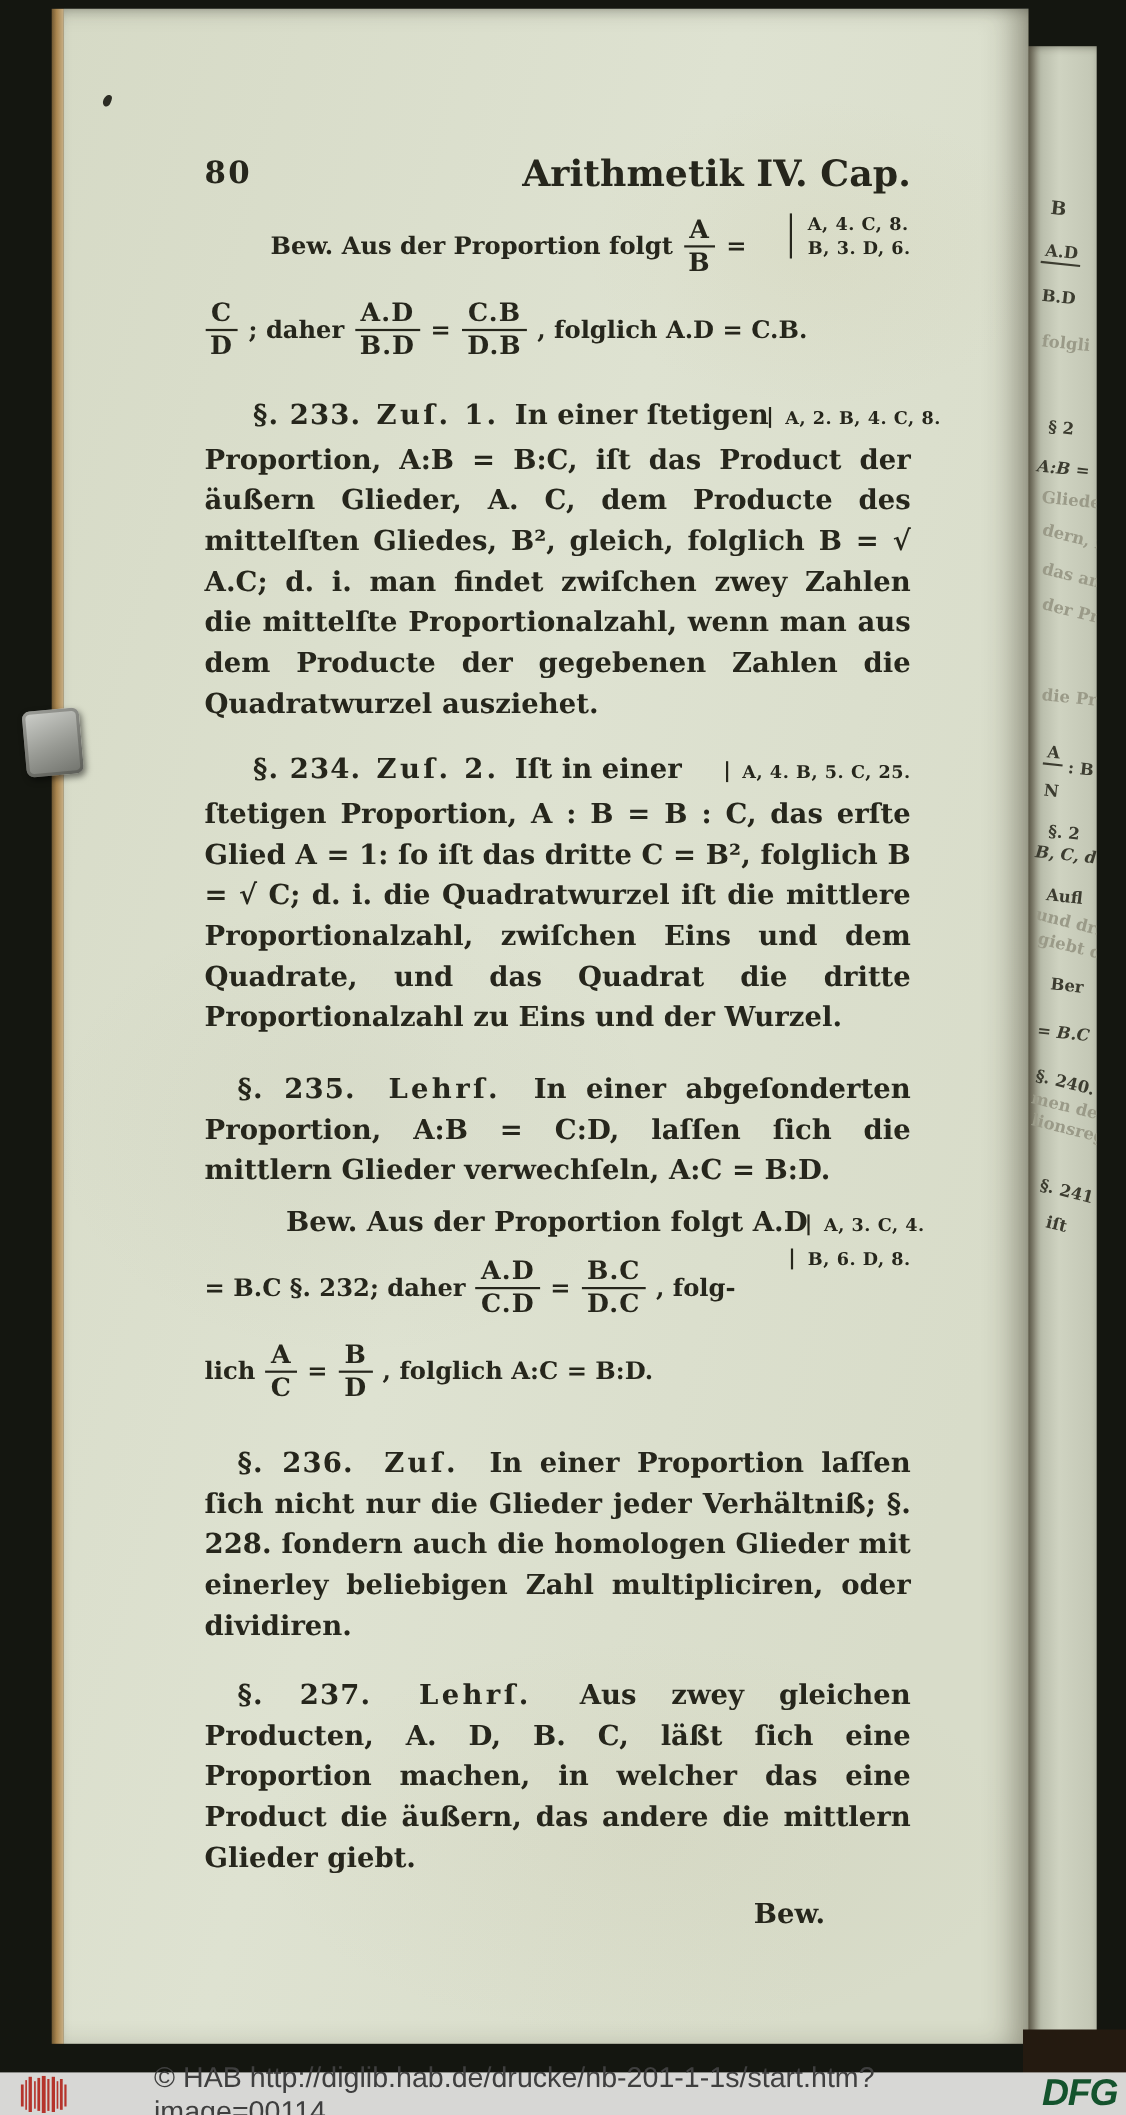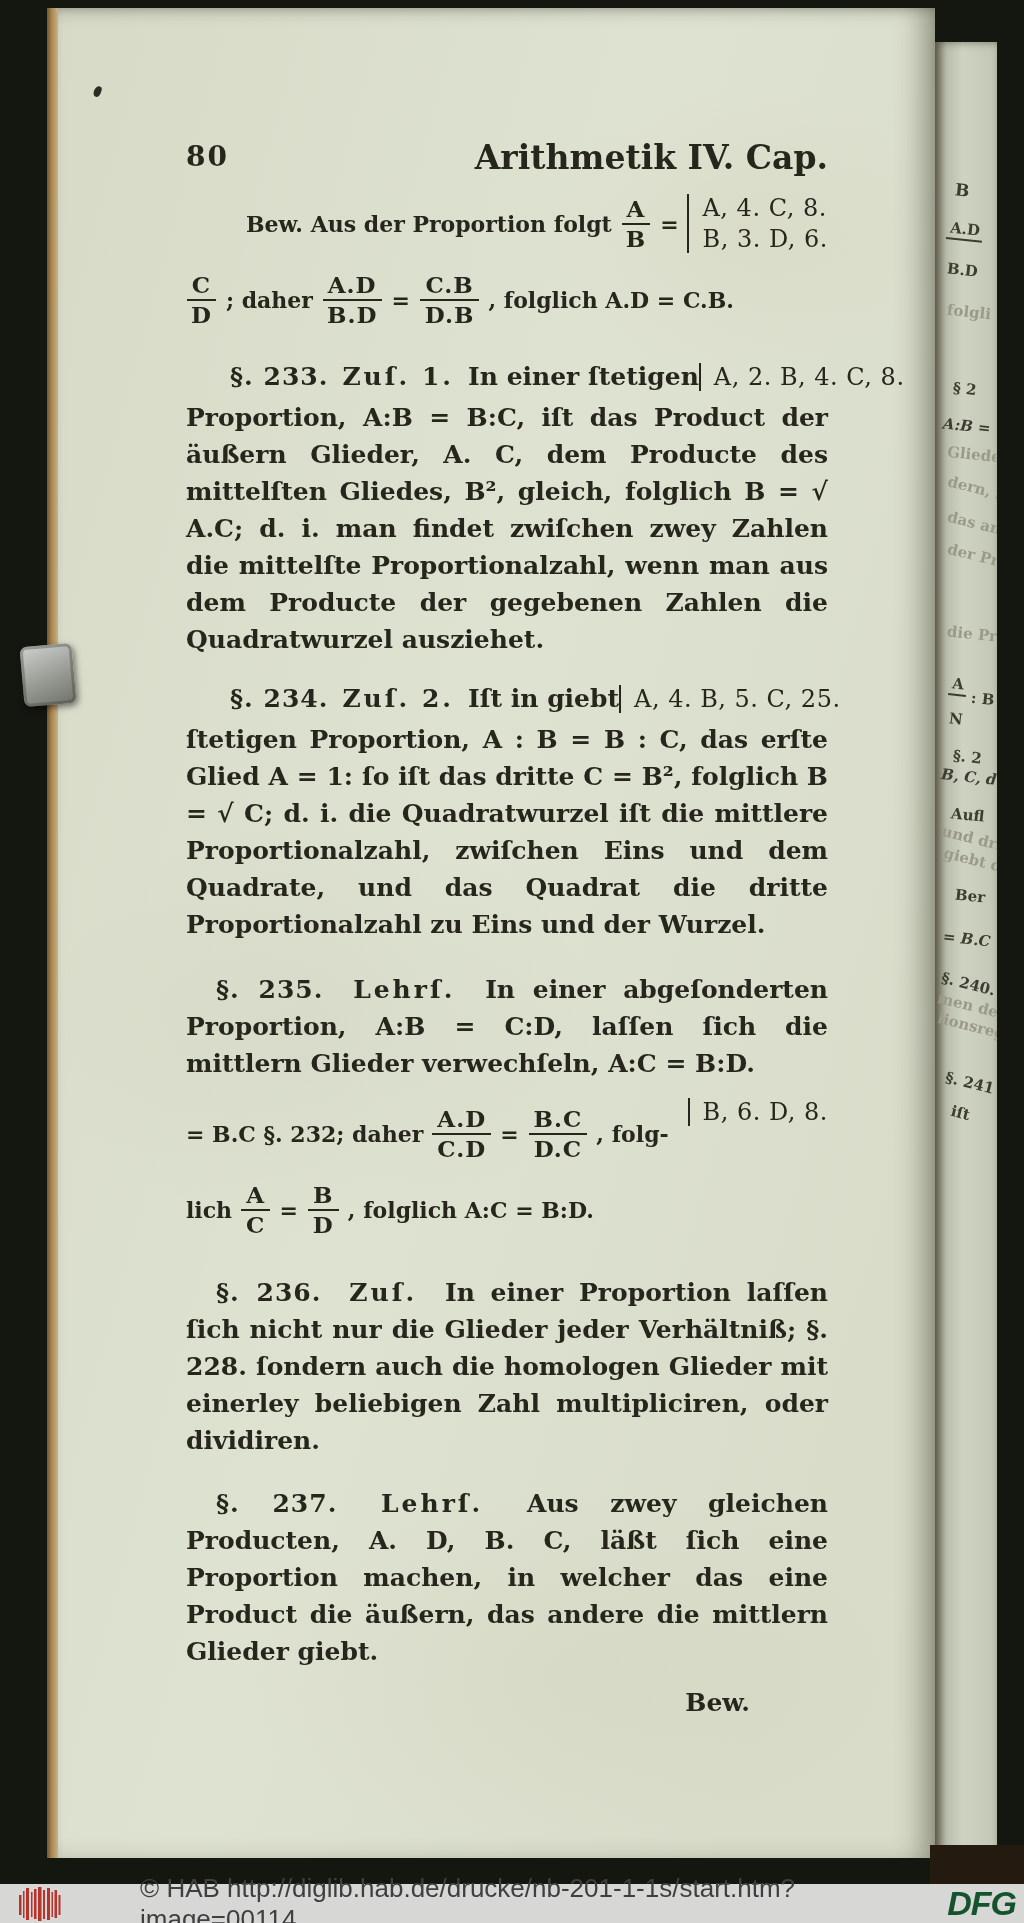--- a/index.html
+++ b/index.html
@@ -33,21 +33,21 @@
   .title{position:absolute;left:0;right:0;text-align:right;top:2px;font-size:33px;}
   .line{display:flex;align-items:center;}
   .frac-line{height:76px;position:relative;}
   .sp60{display:inline-block;width:60px;flex:none;}
   .sp30{display:inline-block;width:30px;flex:none;}
   .fs{font-size:22px;}
   .frac{display:inline-flex;flex-direction:column;align-items:center;justify-content:center;
         font-size:23px;font-weight:600;letter-spacing:1px;line-height:1.12;margin:0 9px;vertical-align:middle;}
   .frac .num{display:block;border-bottom:2.5px solid #26261c;padding:0 5px 1px;}
   .frac .den{display:block;padding:1px 5px 0;}
-  .note{font-size:24px;font-weight:400;letter-spacing:0.5px;white-space:nowrap;}
+  .note{font-size:16px;font-weight:700;letter-spacing:0.5px;white-space:nowrap;}
   .note2l{position:absolute;right:0;top:8px;display:flex;flex-direction:column;gap:3px;
           border-left:2.5px solid #26261c;padding-left:14px;}
   .barred{border-left:2.5px solid #26261c;padding-left:13px;}
   .firstline{display:flex;align-items:baseline;justify-content:space-between;height:37px;font-size:25px;text-align:right;}
   .fl-left{display:flex;align-items:baseline;gap:14px;white-space:nowrap;}
   .heading{font-weight:700;letter-spacing:1px;}
   .sub{font-weight:700;letter-spacing:3px;}
   .flowbody{font-size:25px;line-height:37px;text-align:justify;font-weight:700;}
   .flowpara{font-size:25px;line-height:37px;text-align:justify;text-indent:30px;font-weight:700;}
   .flowpara .heading,.flowpara .sub{margin-right:12px;}
@@ -143,34 +143,41 @@
       </div>
       <div class="flowbody">Proportion, A:B = B:C, iſt das Product der äußern Glieder, A. C, dem Producte des mittelſten Gliedes, B², gleich, folglich B = √ A.C; d. i. man findet zwiſchen zwey Zahlen die mittelſte Proportionalzahl, wenn man aus dem Producte der gegebenen Zahlen die Quadratwurzel ausziehet.</div>
     </div>
 
     <div class="m-s234">
       <div class="firstline">
         <span class="fl-left">
           <span class="sp30"></span>
           <span class="heading">§. 234.</span>
           <span class="sub">Zuſ. 2.</span>
-          <span class="de">Iſt in giebt</span>
+          <span class="de">Iſt in einer</span>
         </span>
         <span class="note barred">A, 4. B, 5. C, 25.</span>
       </div>
       <div class="flowbody">ſtetigen Proportion, A : B = B : C, das erſte Glied A = 1: ſo iſt das dritte C = B², folglich B = √ C; d. i. die Quadratwurzel iſt die mittlere Proportionalzahl, zwiſchen Eins und dem Quadrate, und das Quadrat die dritte Proportionalzahl zu Eins und der Wurzel.</div>
     </div>
 
     <div class="m-s235 flowpara">
       <span class="heading">§. 235.</span>
       <span class="sub">Lehrſ.</span>
       <span class="de">In einer abgeſonderten Proportion, A:B = C:D, laſſen ſich die mittlern Glieder verwechſeln, A:C = B:D.</span>
     </div>
 
     <div class="m-proof2">
+      <div class="firstline">
+        <span class="fl-left">
+          <span class="sp60"></span>
+          <span class="de">Bew.  Aus der Proportion folgt A.D</span>
+        </span>
+        <span class="note barred">A, 3. C, 4.</span>
+      </div>
       <div class="line frac-line">
         <span class="de fs">= B.C §. 232;  daher</span>
         <span class="frac">
           <span class="num">A.D</span>
           <span class="den">C.D</span>
         </span>
         <span class="formula fs">=</span>
         <span class="frac">
           <span class="num">B.C</span>
           <span class="den">D.C</span>

